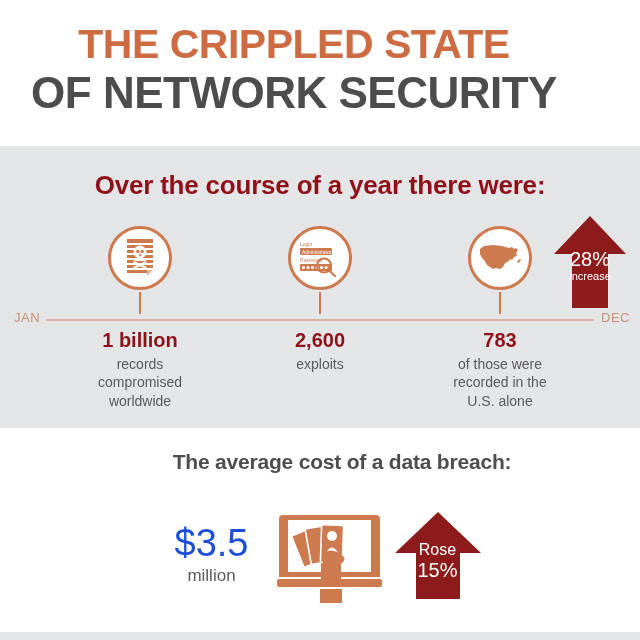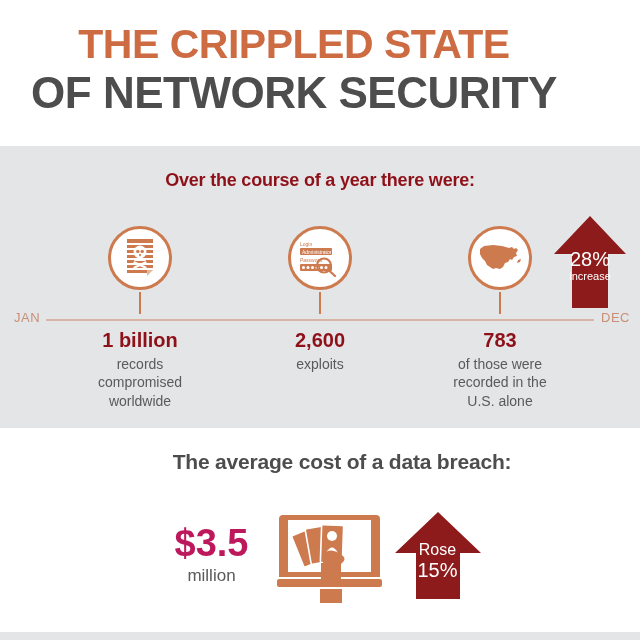--- a/index.html
+++ b/index.html
@@ -40,21 +40,21 @@
   
   .gray-band {
     position:absolute; top:146px; left:0;
     width:640px; height:282px;
     background:#e4e5e7;
   }
   .band-heading {
     position:absolute; top:24px; left:0; width:640px;
     text-align:center;
     color:#8e1119;
-    font-size:18px;
+    font-size:26px;
     font-weight:bold;
     letter-spacing:-0.2px;
   }
 
   
   .timeline {
     position:absolute; top:173px; left:0; width:640px; height:2px;
   }
   .timeline-rule {
     position:absolute; top:0; left:46px; width:548px; height:2px;
@@ -145,23 +145,23 @@
   .cost-row {
     position:absolute; top:500px; left:0; width:640px;
     height:110px;
     display:flex;
     align-items:center;
     justify-content:center;
     gap:10px;
   }
   .cost-text { text-align:center; width:110px; }
   .cost-num {
-    color:#be185d;
+    color:#1d4ed8;
     font-size:38px;
-    font-weight:bold;
+    font-weight:normal;
     line-height:1.0;
   }
   .cost-unit {
     color:#5a5a5a;
     font-size:17px;
     margin-top:4px;
   }
   .laptop-wrap { width:105px; height:100px; position:relative; }
   .arrow-15 {
     position:relative;

